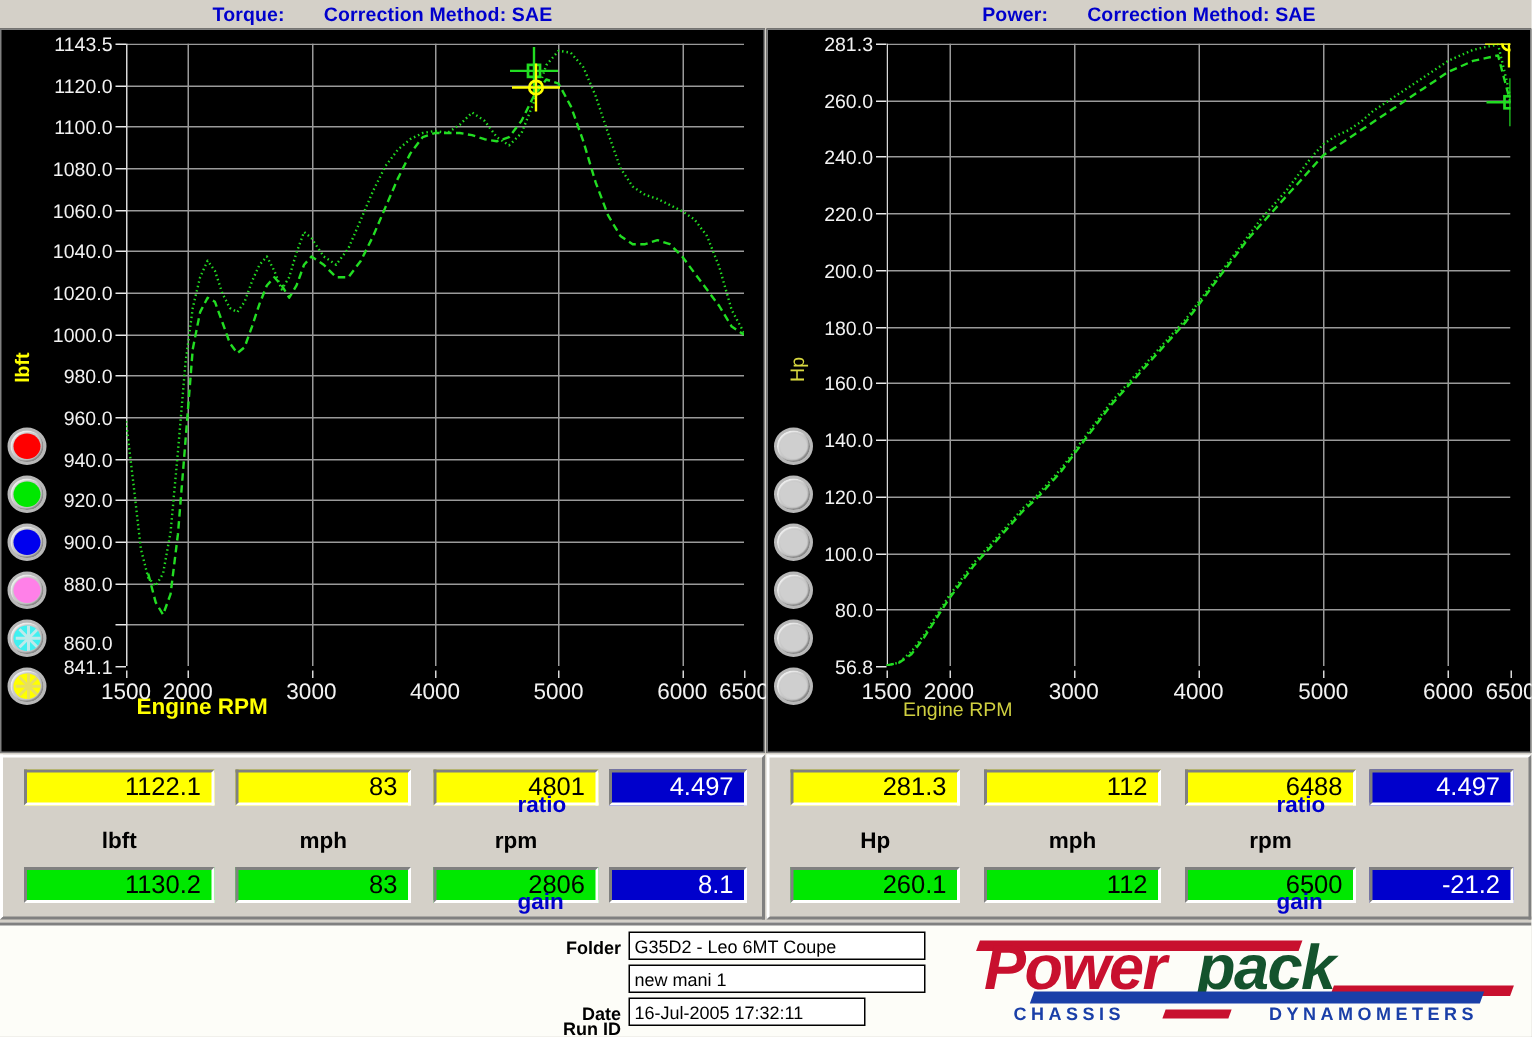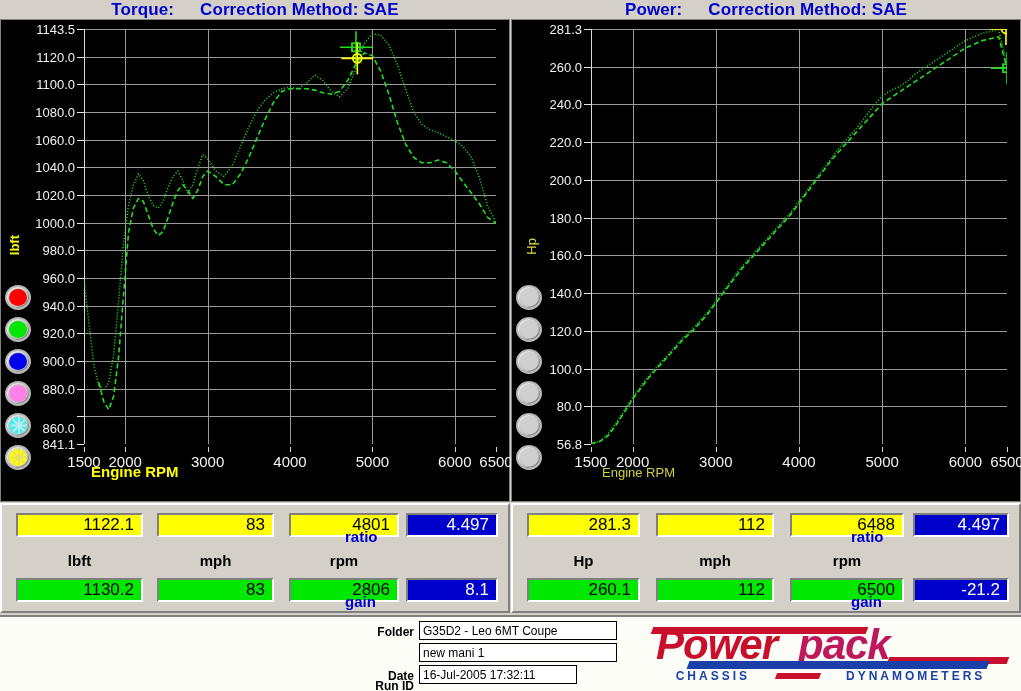--- a/index.html
+++ b/index.html
@@ -10,21 +10,21 @@
   }
   #app { position: relative; width: 1021px; height: 691px; background: #d4d0c8; }
 
   
   .hdr-row { position: absolute; left: 0; top: 0; width: 1021px; height: 19px;
              background: #d4d0c8; }
   .hdr-half { position: absolute; top: 0; height: 19px;
               display: flex; align-items: center; justify-content: center; gap: 26px; }
   .hdr-left { left: 0; width: 510px; }
   .hdr-right { left: 511px; width: 510px; }
-  .hdr-lbl { color: #0000cc; font-weight: bold; font-size: 17px; letter-spacing: .1px; }
+  .hdr-lbl { color: #0000cc; font-weight: bold; font-size: 13px; letter-spacing: .1px; }
 
   
   .panel { position: absolute; top: 19px; width: 510px; height: 483px;
            background: #000000; border: 1px solid #808080; }
   .panel-left  { left: 0; }
   .panel-right { left: 511px; }
 
   .ytick-lbl { position: absolute; color: #f2f2f2; font-size: 13px;
                text-align: right; white-space: nowrap; line-height: 1; }
   .ytick-dash { position: absolute; width: 7px; height: 1px; background: #e8e8e8; }
@@ -79,21 +79,21 @@
 
   
   .logo { position: absolute; left: 648px; top: 623px; width: 365px; height: 62px; }
   .logo-word { position: absolute; left: 0; top: 0; width: 365px; height: 44px; }
   .logo-dyna, .logo-pack {
       position: absolute; top: 0; font-size: 42px; font-weight: bold;
       font-style: italic; font-family: "Liberation Sans", sans-serif;
       letter-spacing: -1px; line-height: 44px;
   }
   .logo-dyna { left: 8px; color: #c8102e; }
-  .logo-pack { left: 150px; color: #be185d; }
+  .logo-pack { left: 150px; color: #14532d; }
   .logo-swoosh-r { position: absolute; left: 4px; top: 4px; width: 215px; height: 7px;
                    background: #c8102e; transform: skewX(-20deg); }
   .logo-swoosh-b { position: absolute; left: 40px; top: 38px; width: 300px; height: 8px;
                    background: #1a3fa8; transform: skewX(-20deg); }
   .logo-swoosh-r2 { position: absolute; left: 240px; top: 34px; width: 120px; height: 7px;
                     background: #c8102e; transform: skewX(-20deg); }
   .logo-sub { position: absolute; left: 0; top: 46px; width: 365px; height: 14px;
               display: flex; align-items: center; justify-content: center; gap: 26px; }
   .logo-sub span { font-size: 12px; font-weight: bold; color: #1a3fa8; letter-spacing: 3px; }
   .logo-sub-bar { width: 44px; height: 6px; background: #c8102e; transform: skewX(-20deg); }

